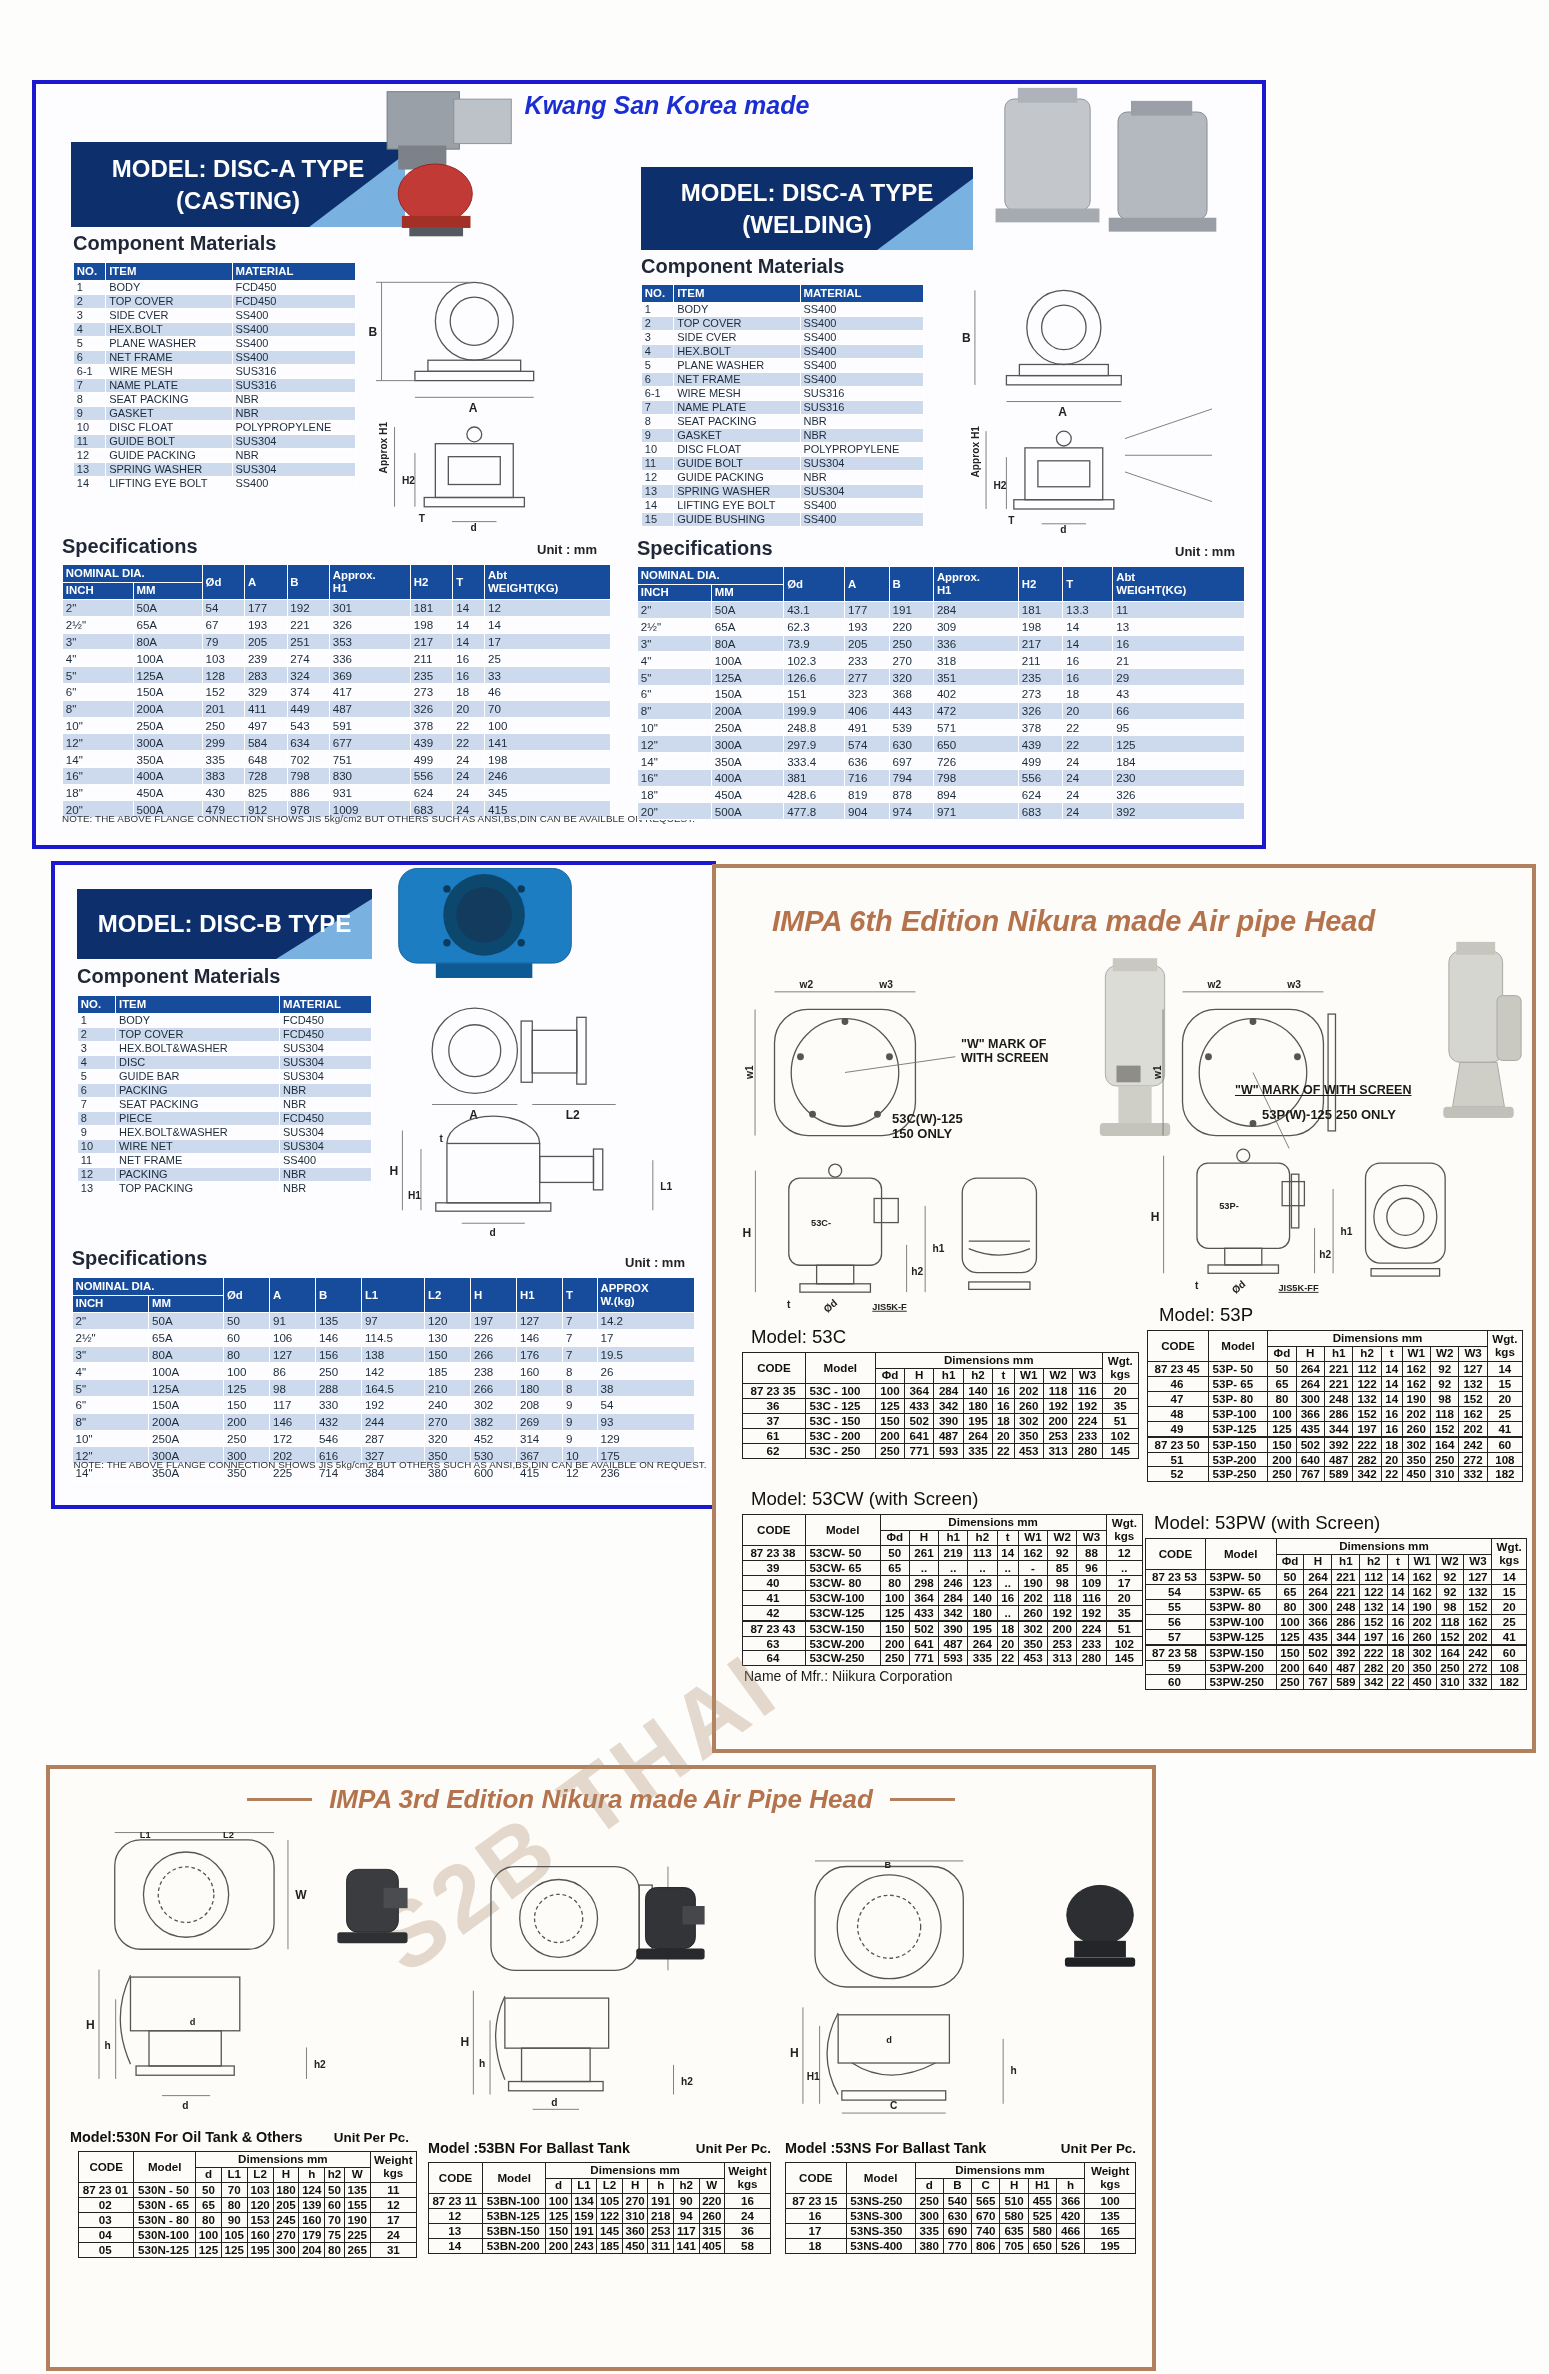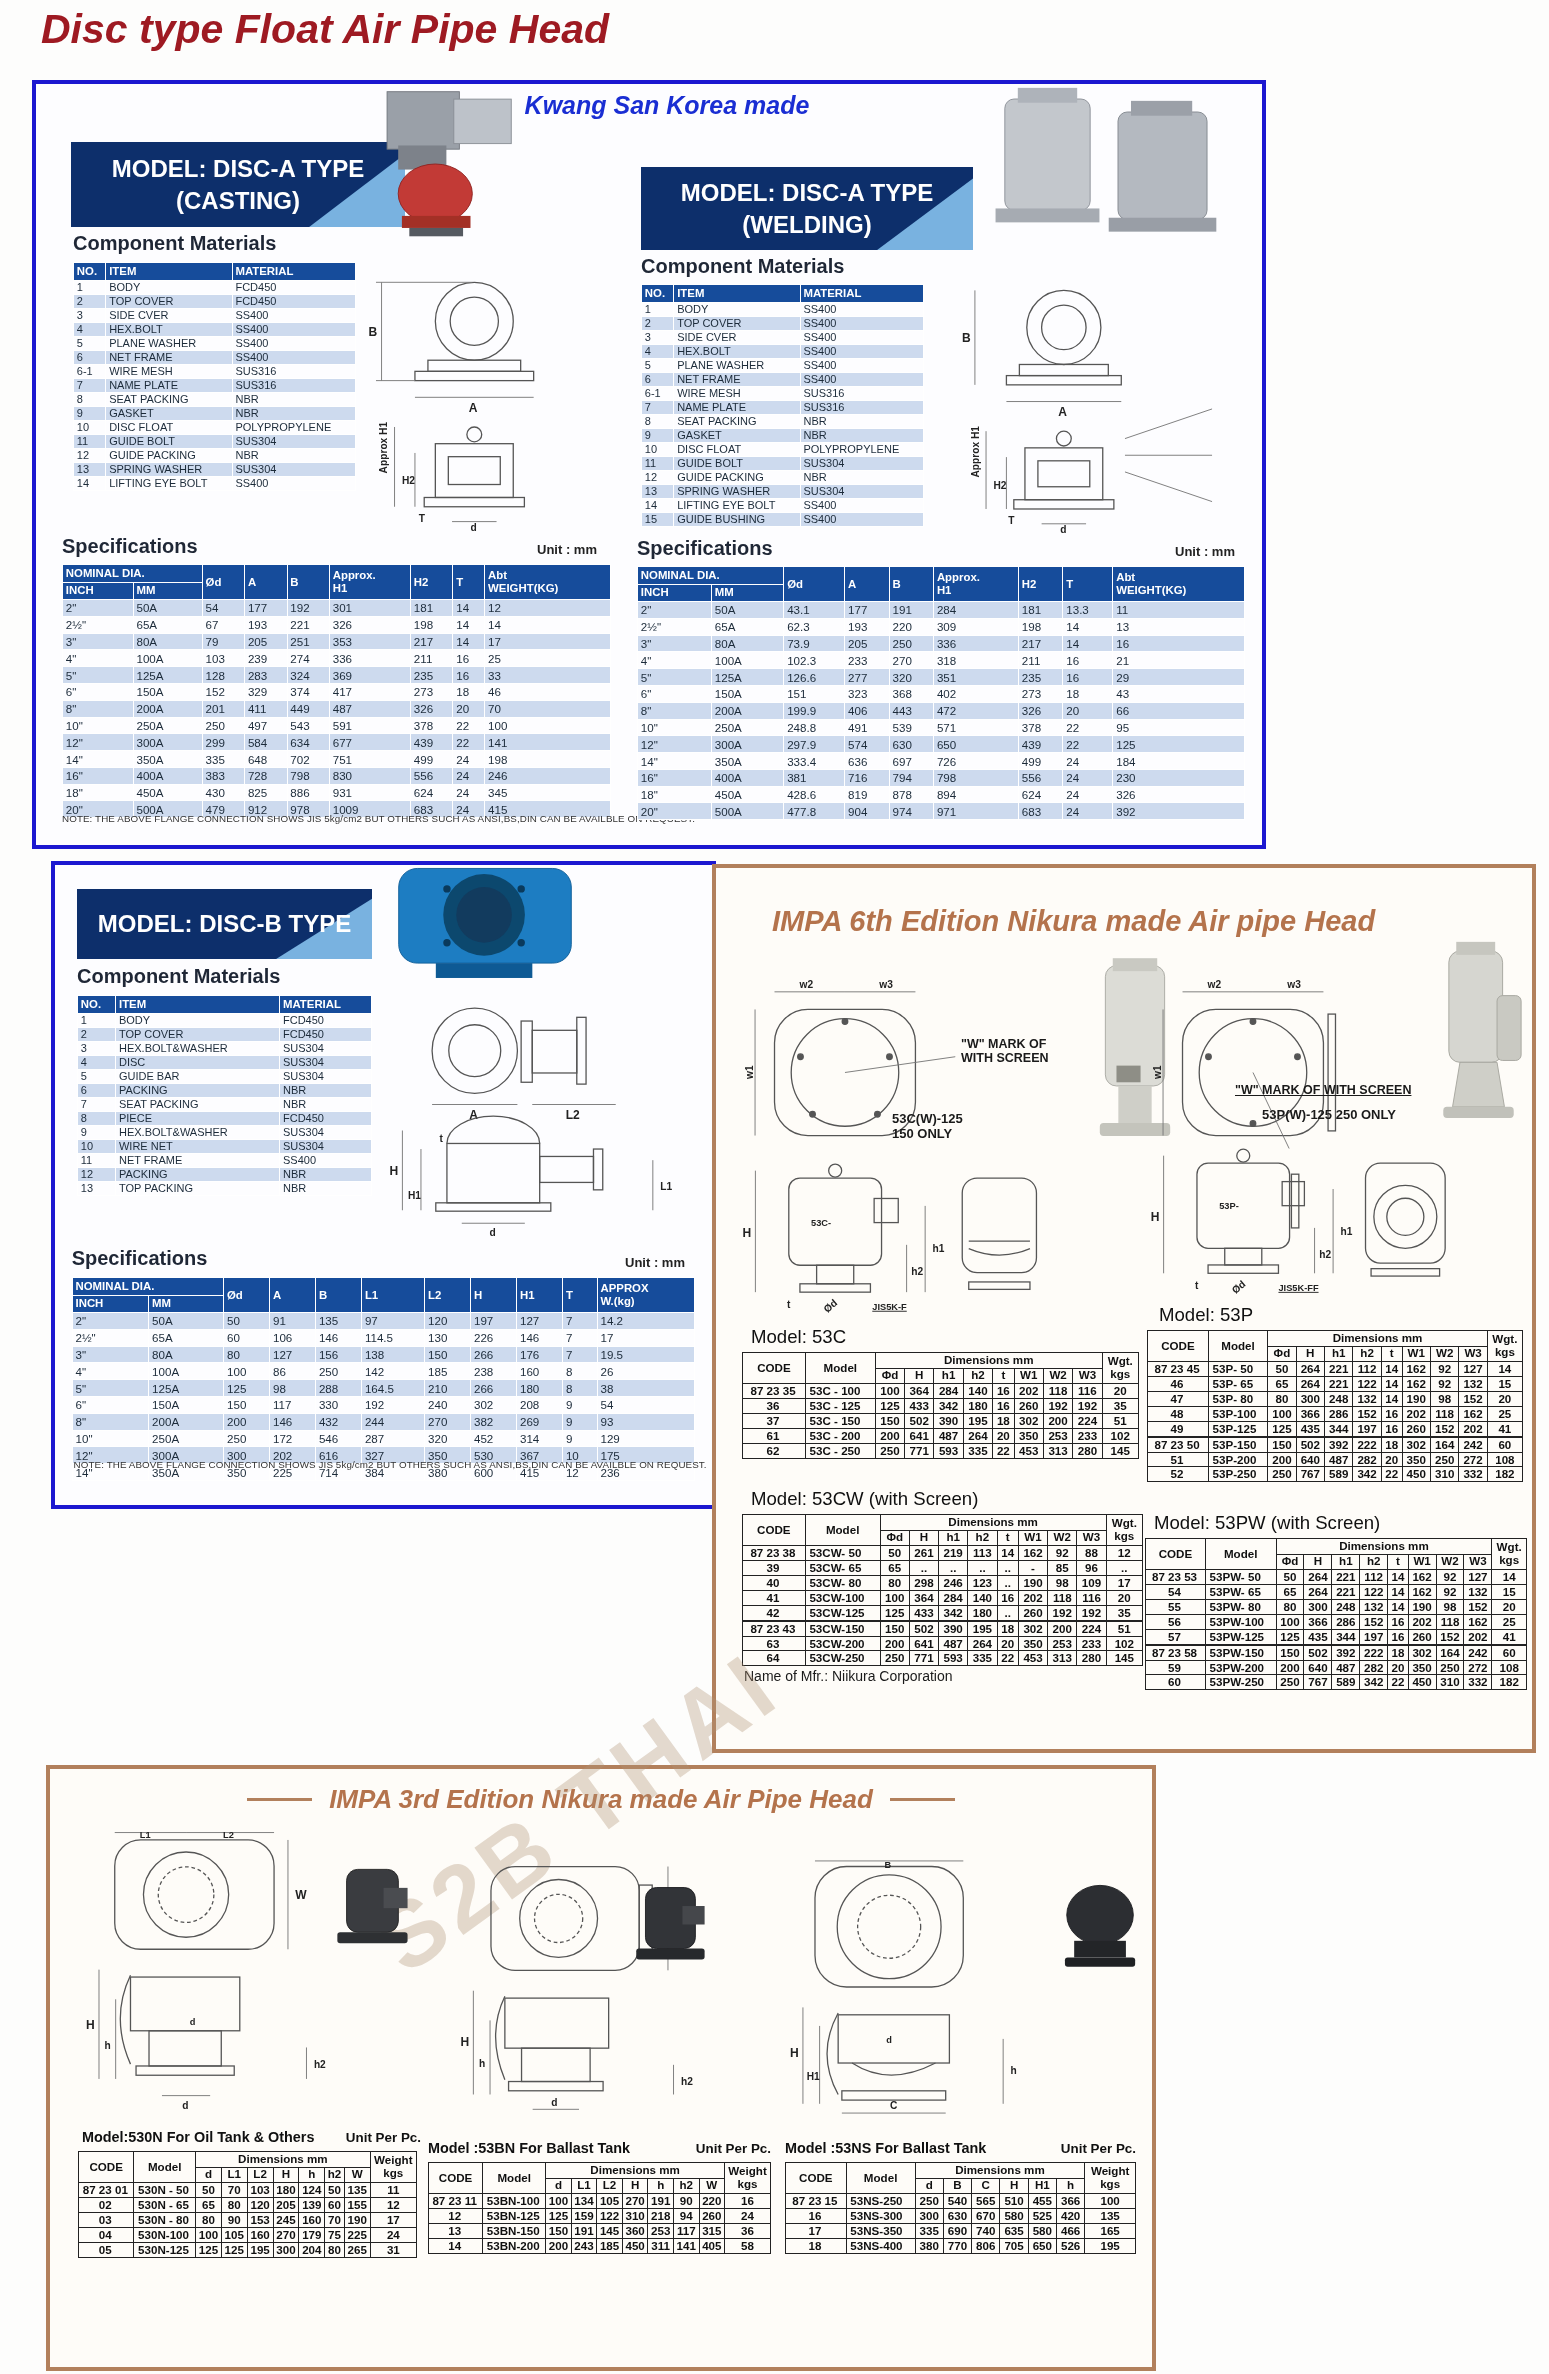--- a/index.html
+++ b/index.html
@@ -53,21 +53,20 @@
   .drawing{stroke:#555;fill:none;stroke-width:1.4;}
   .drawing text{stroke:none;fill:#222;font-weight:bold;font-size:13px;font-family:"Liberation Sans",sans-serif;}
   .drawing .dim{stroke:#777;stroke-width:1;}
   .drawing .tiny{font-size:10px;}
 </style>
 </head>
 <body>
 
 <div id="page">
 
-  <div class="abs page-title" style="left:41px;top:5.6px;">Disc type Float Air Pipe Head</div>
 
   <div class="abs bluebox" style="left:32px;top:80px;width:1226px;height:761px;">
     <div class="abs kwang-made" style="left:427px;top:7.4px;width:408px;">Kwang San Korea made</div>
 
     <div class="abs banner" style="left:35px;top:58px;width:334px;height:85px;">
       <div class="bl" style="padding-top:11px;">MODEL: DISC-A TYPE</div>
       <div class="bl">(CASTING)</div>
     </div>
 
     <svg class="abs" style="left:314px;top:0px;z-index:3;" width="190" height="160" viewBox="0 0 205 172">
@@ -1623,21 +1622,21 @@
       <line class="dim" x1="84" y1="276" x2="196" y2="276"></line>
       <text x="136" y="272" style="font-size:11px">C</text>
       <text x="132" y="200" class="tiny">d</text>
     </svg>
     <svg class="abs" style="left:1002px;top:109px;" width="97" height="97" viewBox="0 0 105 105">
       <ellipse cx="52" cy="40" rx="36" ry="32" fill="#2c2e32" stroke="#1b1c1f"></ellipse>
       <rect x="24" y="68" width="56" height="18" fill="#232528"></rect>
       <rect x="14" y="86" width="76" height="10" rx="3" fill="#1f2124"></rect>
     </svg>
 
-    <div class="abs caption-row" style="left:32px;top:360px;width:339px;gap:29px;">
+    <div class="abs caption-row" style="left:20px;top:360px;width:339px;gap:29px;">
       <span>Model:530N For Oil Tank &amp; Others</span>
       <span class="u">Unit Per Pc.</span>
     </div>
     <div class="abs" style="left:28px;top:382px;width:339px;">
         <table class="tbl-plain">
           <thead>
             <tr>
               <th rowspan="2">CODE</th>
               <th rowspan="2">Model</th>
               <th colspan="7">Dimensions mm</th>

